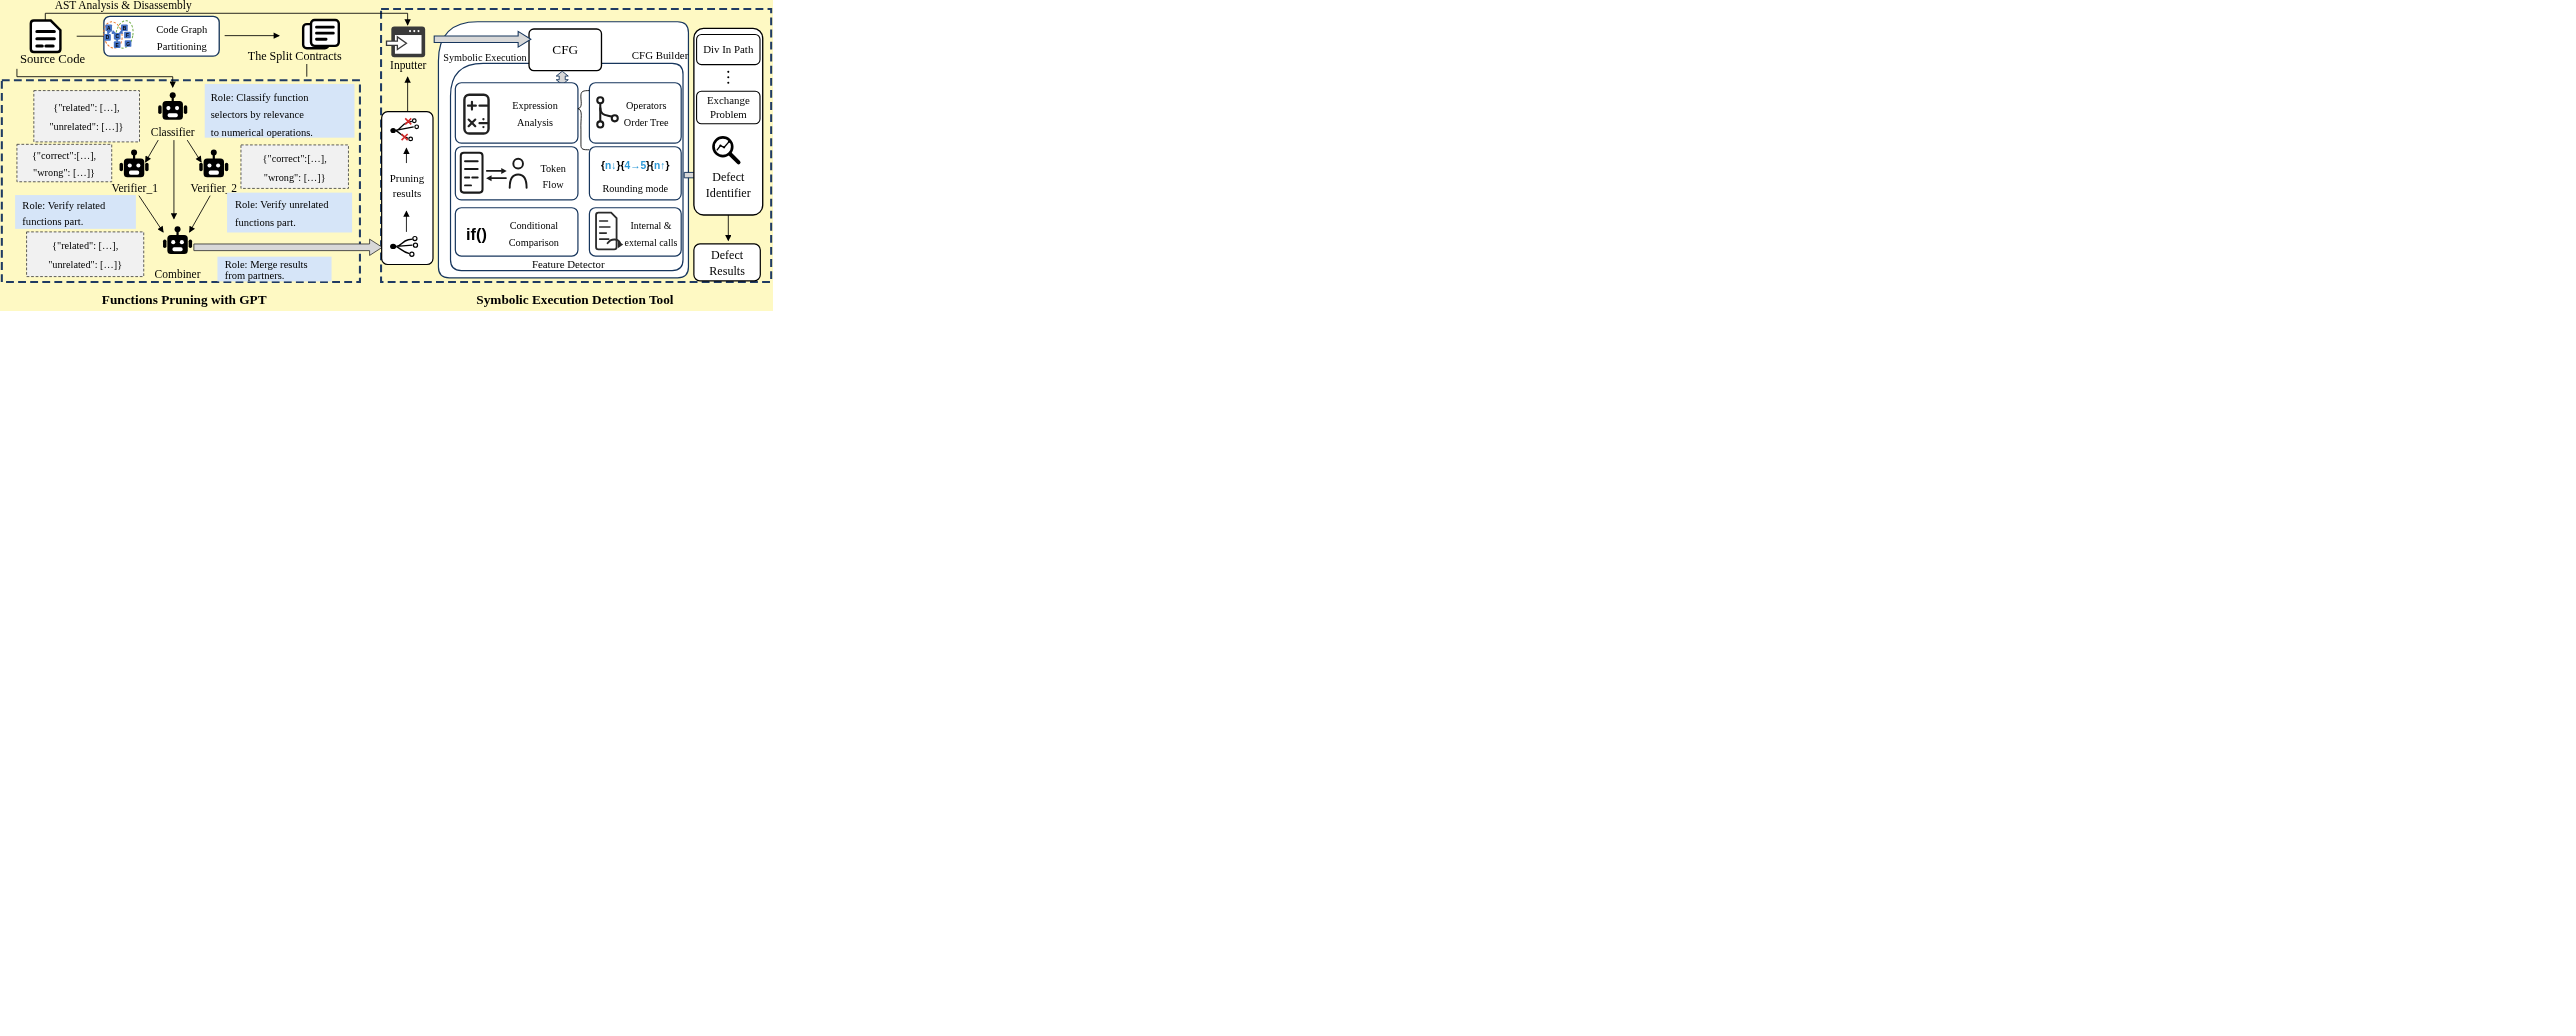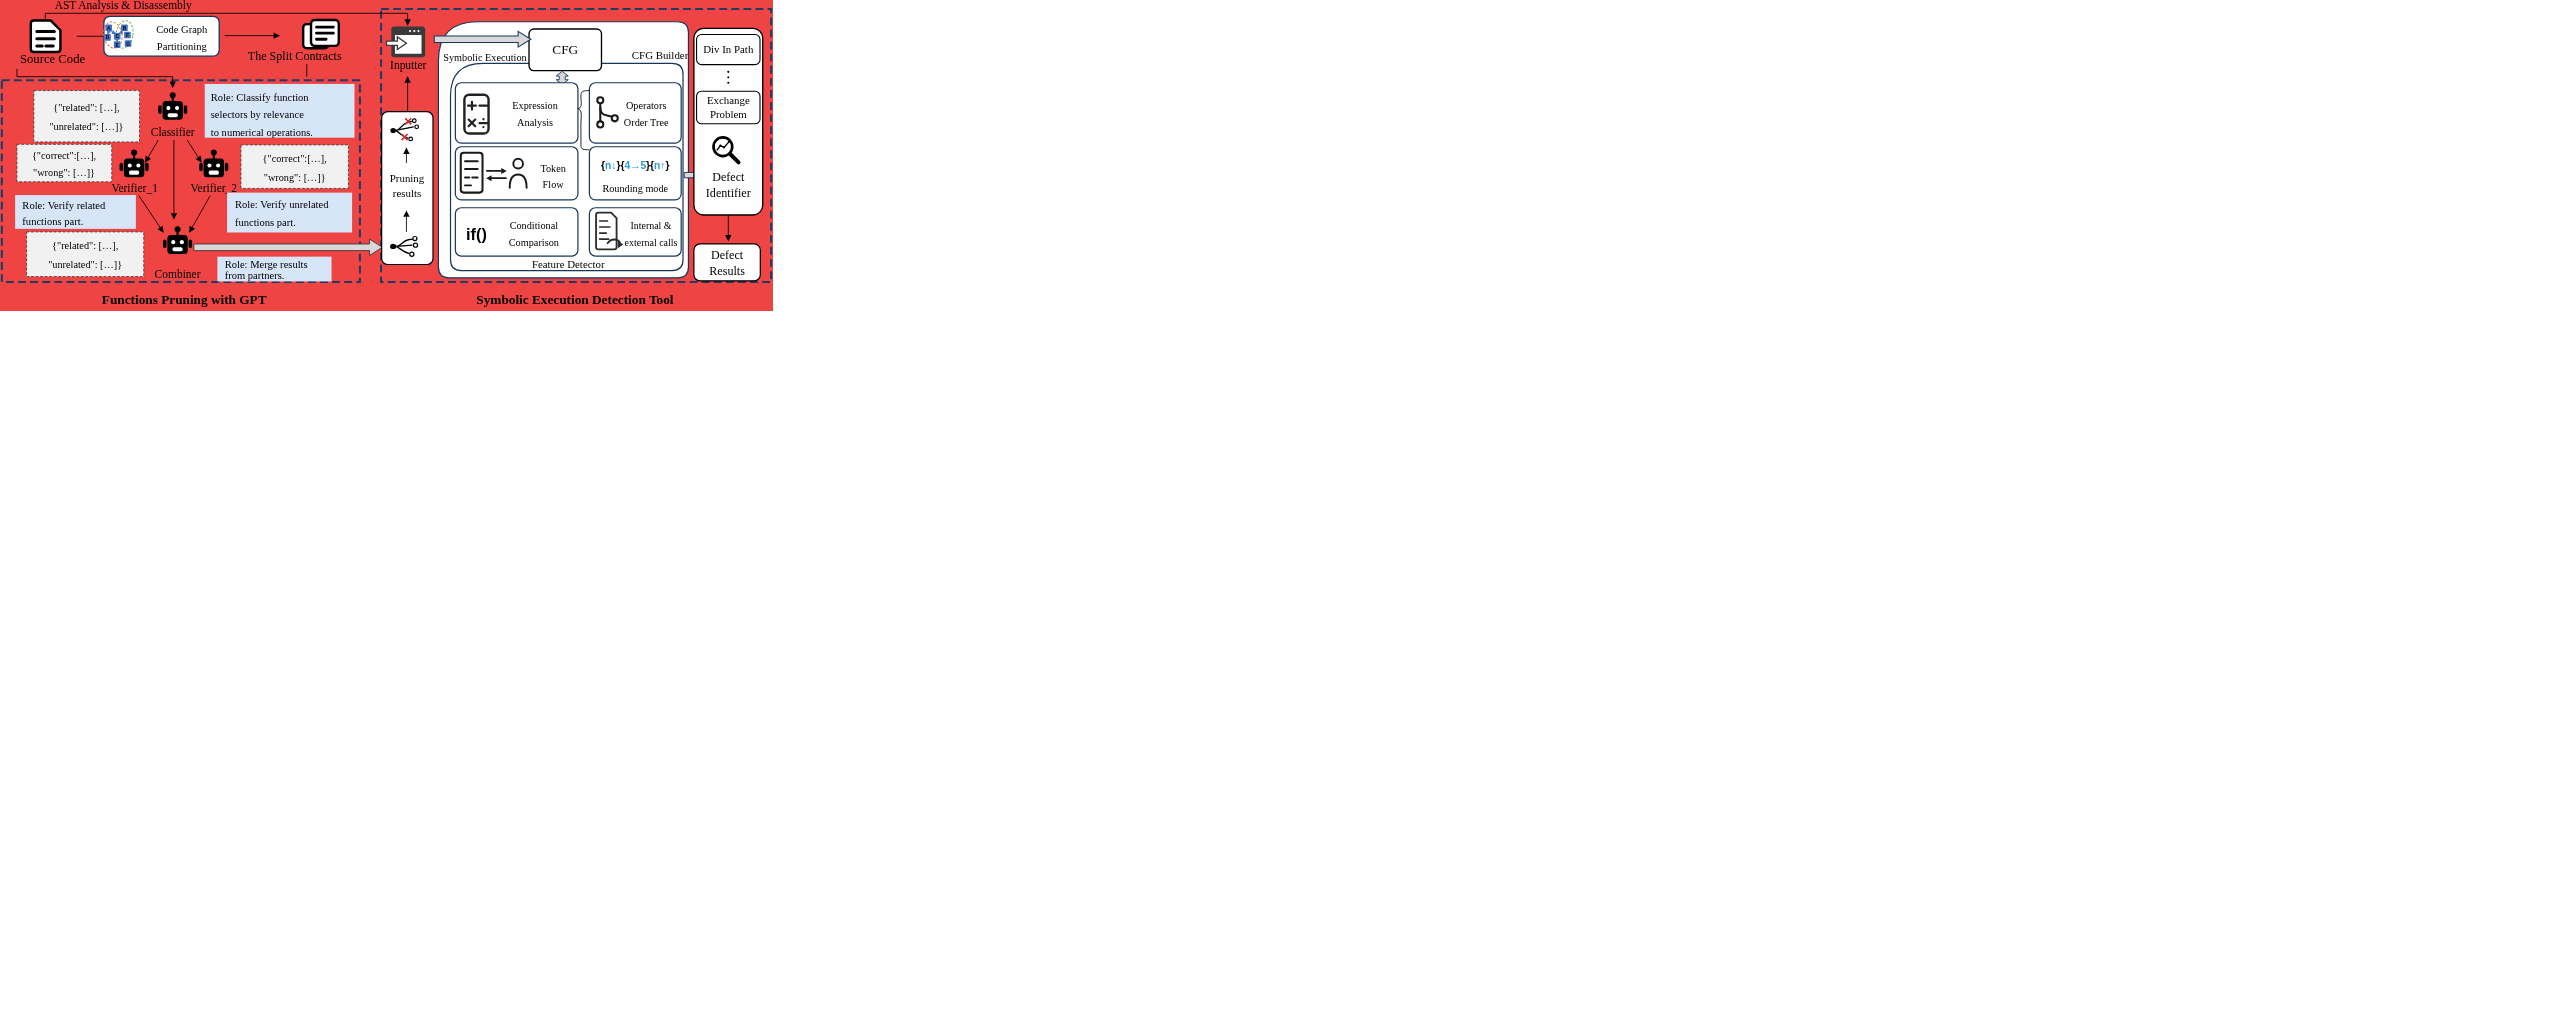--- a/index.html
+++ b/index.html
@@ -1,16 +1,16 @@
 <!DOCTYPE html>
 <html style="font-size:9.7px"><head>
 <meta charset="utf-8">
 <style>
   html,body{margin:0;padding:0;background:#ffffff;}
-  .wrap{width:773px;height:311px;position:relative;background:#ef4444;}
+  .wrap{width:773px;height:311px;position:relative;background:#fef9c3;}
   svg text{font-family:"Liberation Serif", serif;fill:#000;}
   .sans{font-family:"Liberation Sans", sans-serif;}
   .b{font-weight:bold;}
   .ctr{text-anchor:middle;}
 </style>
 </head>
 <body>
 
 <div class="wrap">
 <svg viewBox="0 0 1280 515" width="773" height="311">

